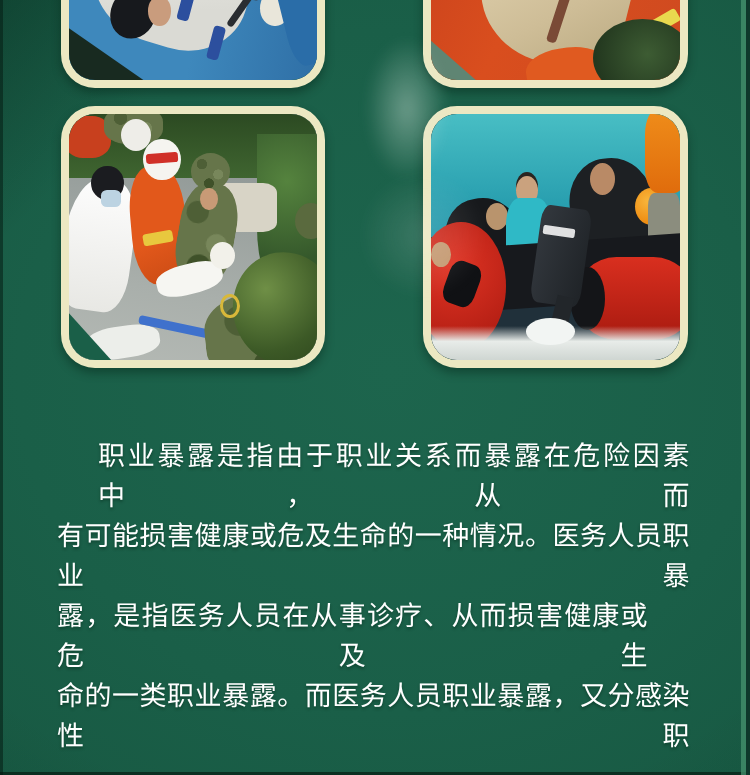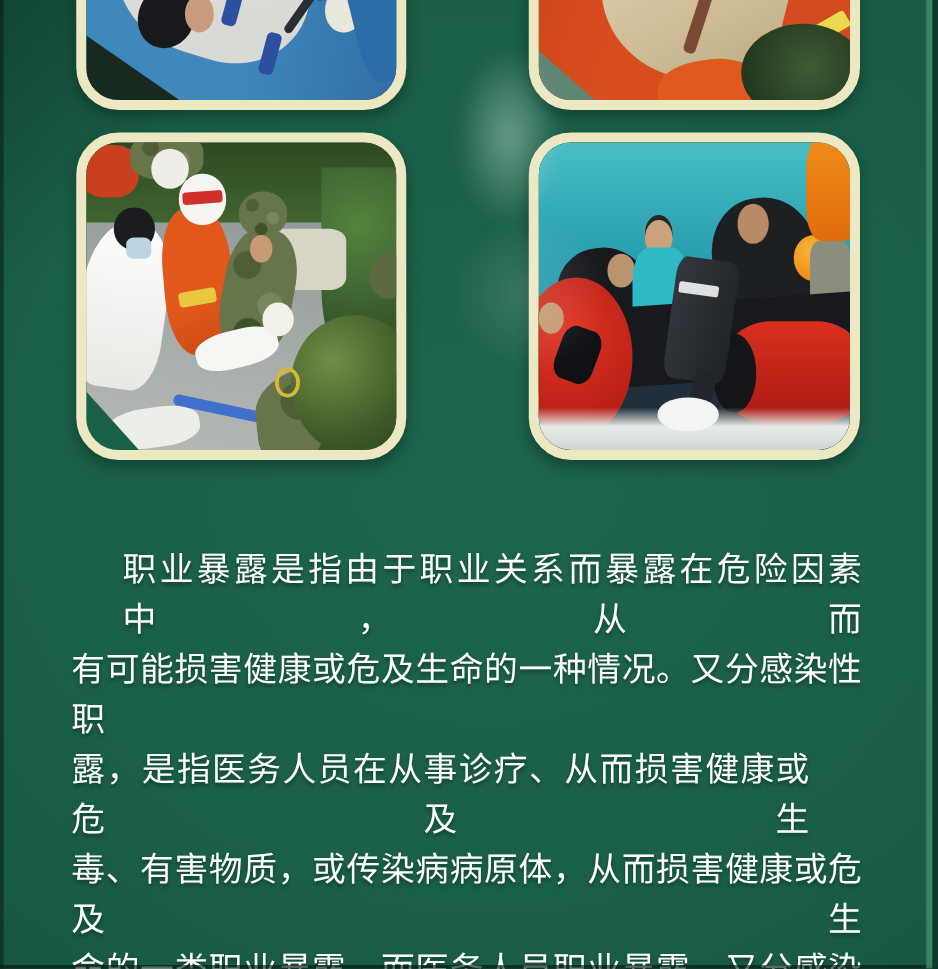--- a/index.html
+++ b/index.html
@@ -218,23 +218,22 @@
       <div class="shape handL"></div>
     </div>
   </div>
 
   <div class="glare glare1"></div>
   <div class="glare glare2"></div>
   <div class="vignette"></div>
 
   <div class="para">
     <div class="ln">职业暴露是指由于职业关系而暴露在危险因素中，从而</div>
-    <div class="ln">有可能损害健康或危及生命的一种情况。又分感染性职</div>
+    <div class="ln">有可能损害健康或危及生命的一种情况。医务人员职业暴</div>
     <div class="ln">露，是指医务人员在从事诊疗、从而损害健康或危及生</div>
-    <div class="ln">毒、有害物质，或传染病病原体，从而损害健康或危及生</div>
     <div class="ln">命的一类职业暴露。而医务人员职业暴露，又分感染性职</div>
 
   </div>
 
   <div class="edge edge-left"></div>
   <div class="edge edge-bottom"></div>
   <div class="edge edge-right-light"></div>
   <div class="edge edge-right-dark"></div>
 
 </div>

